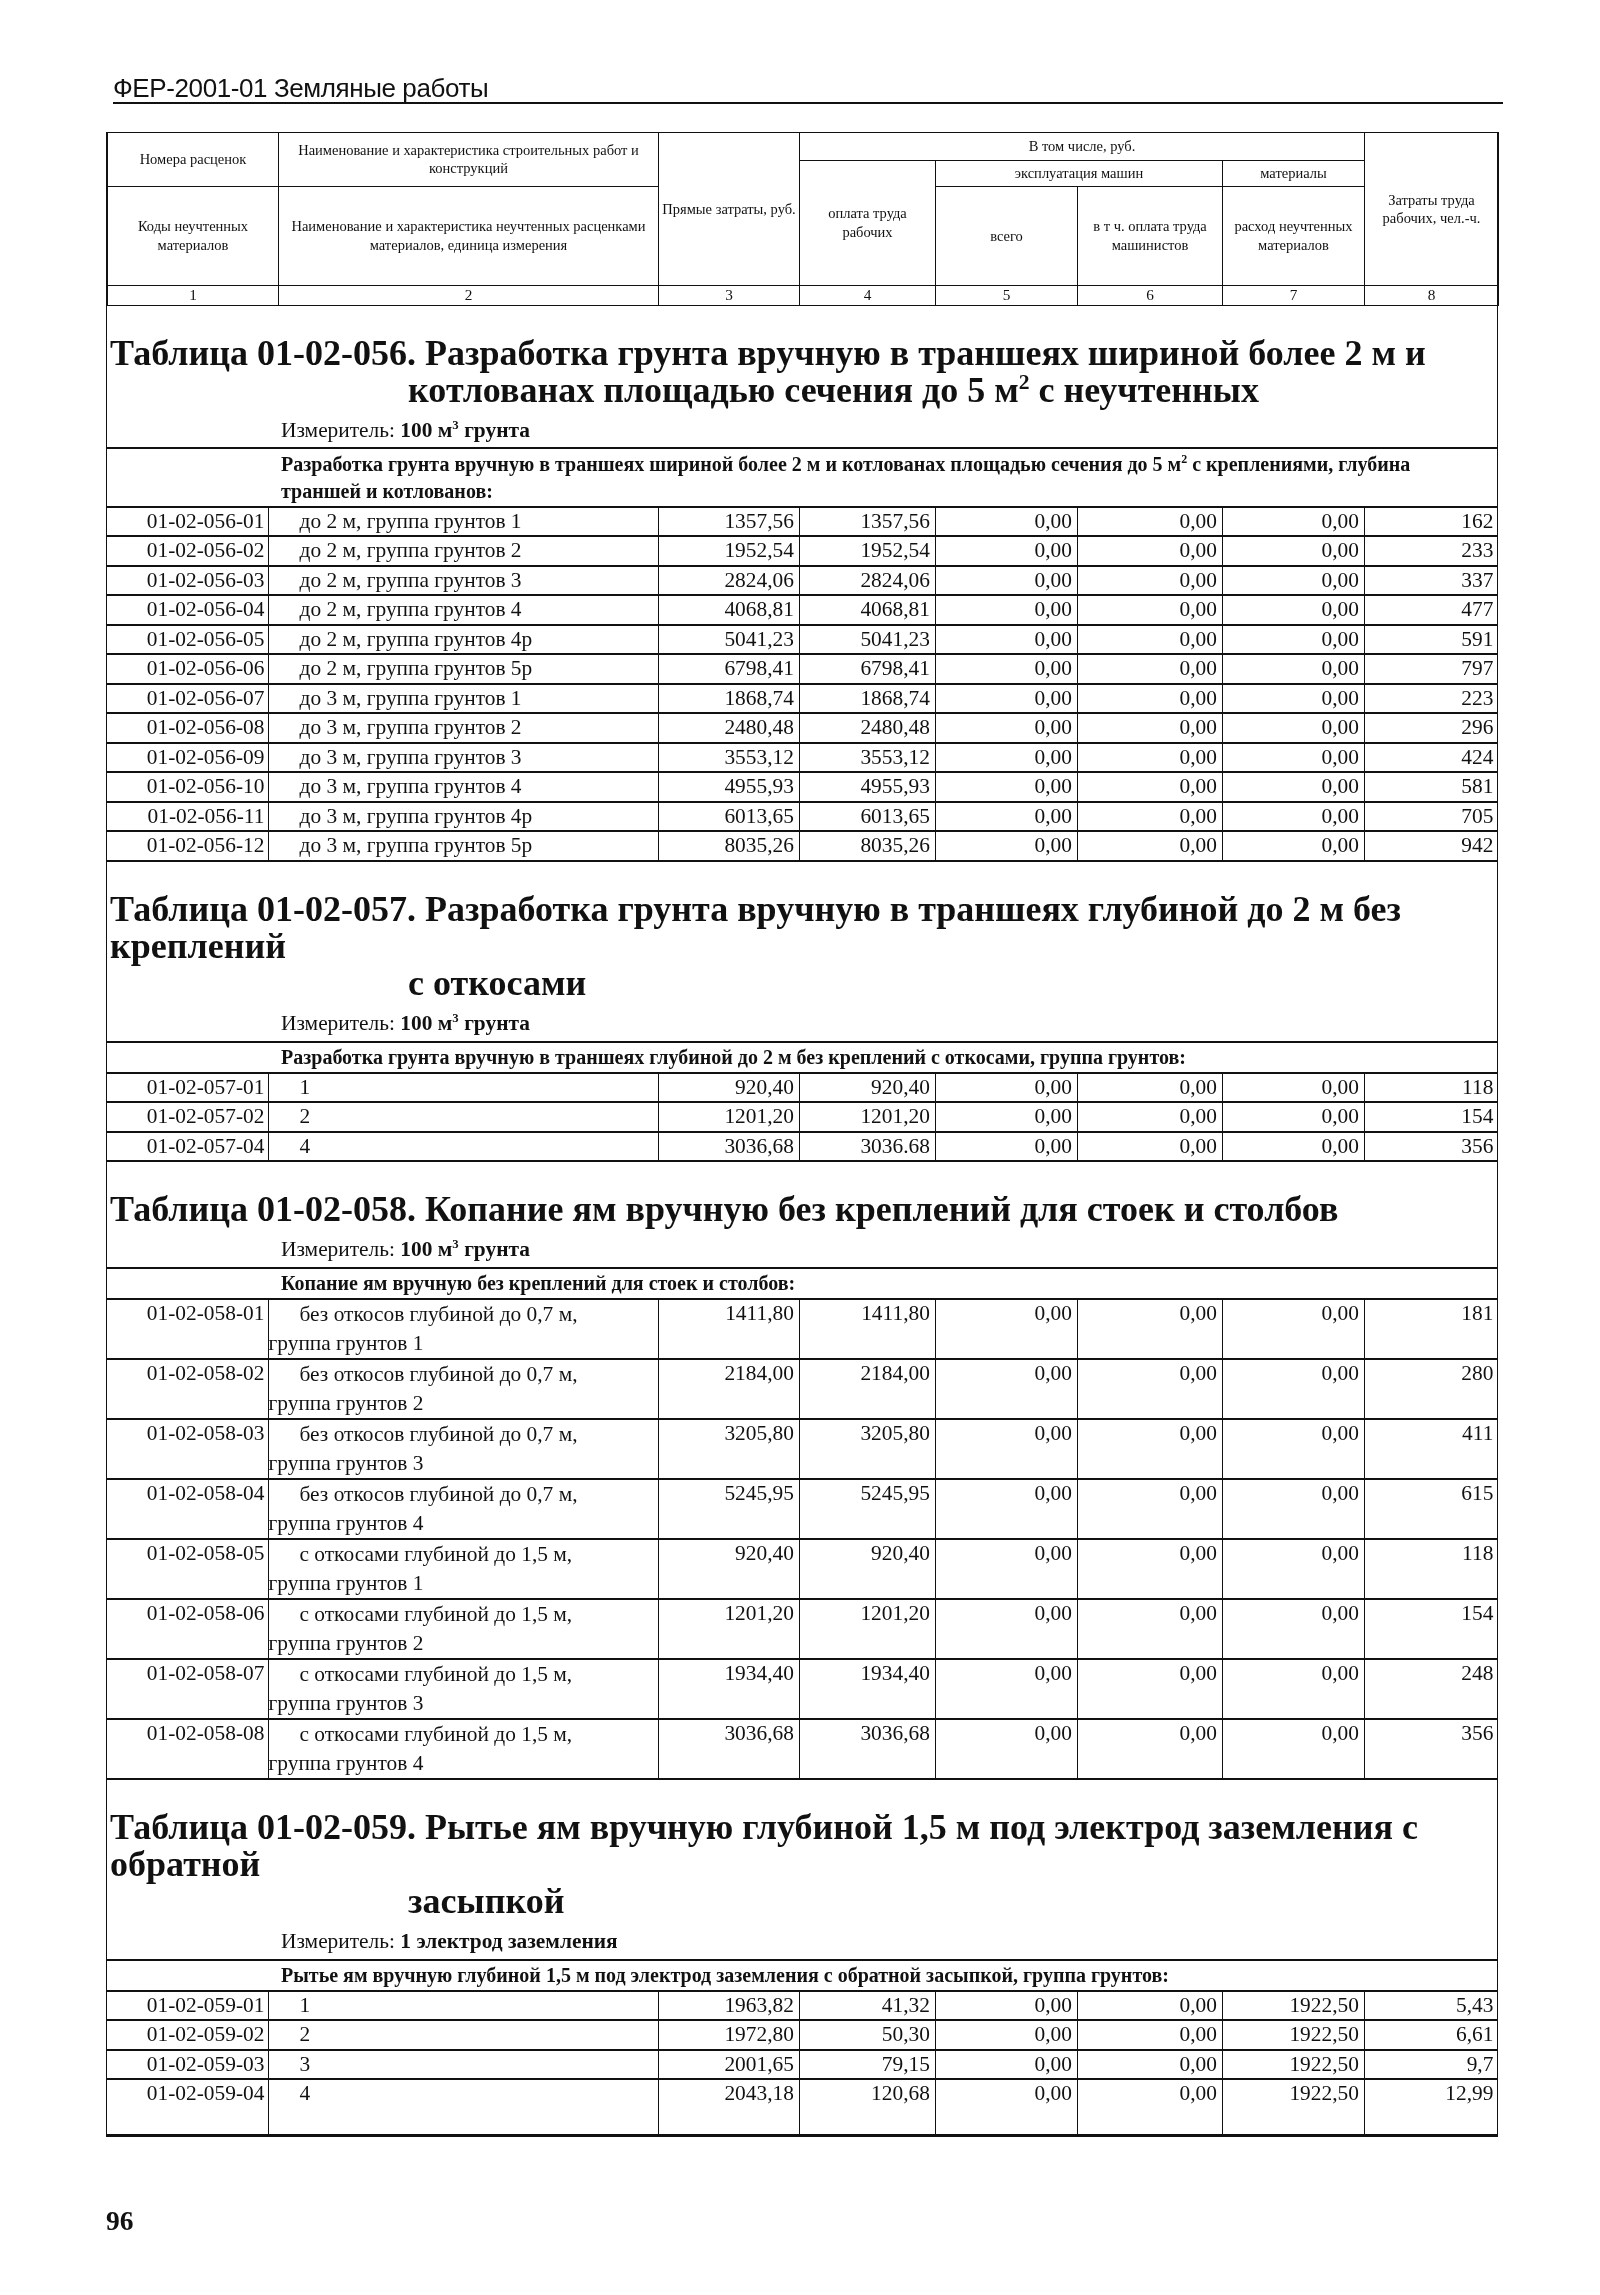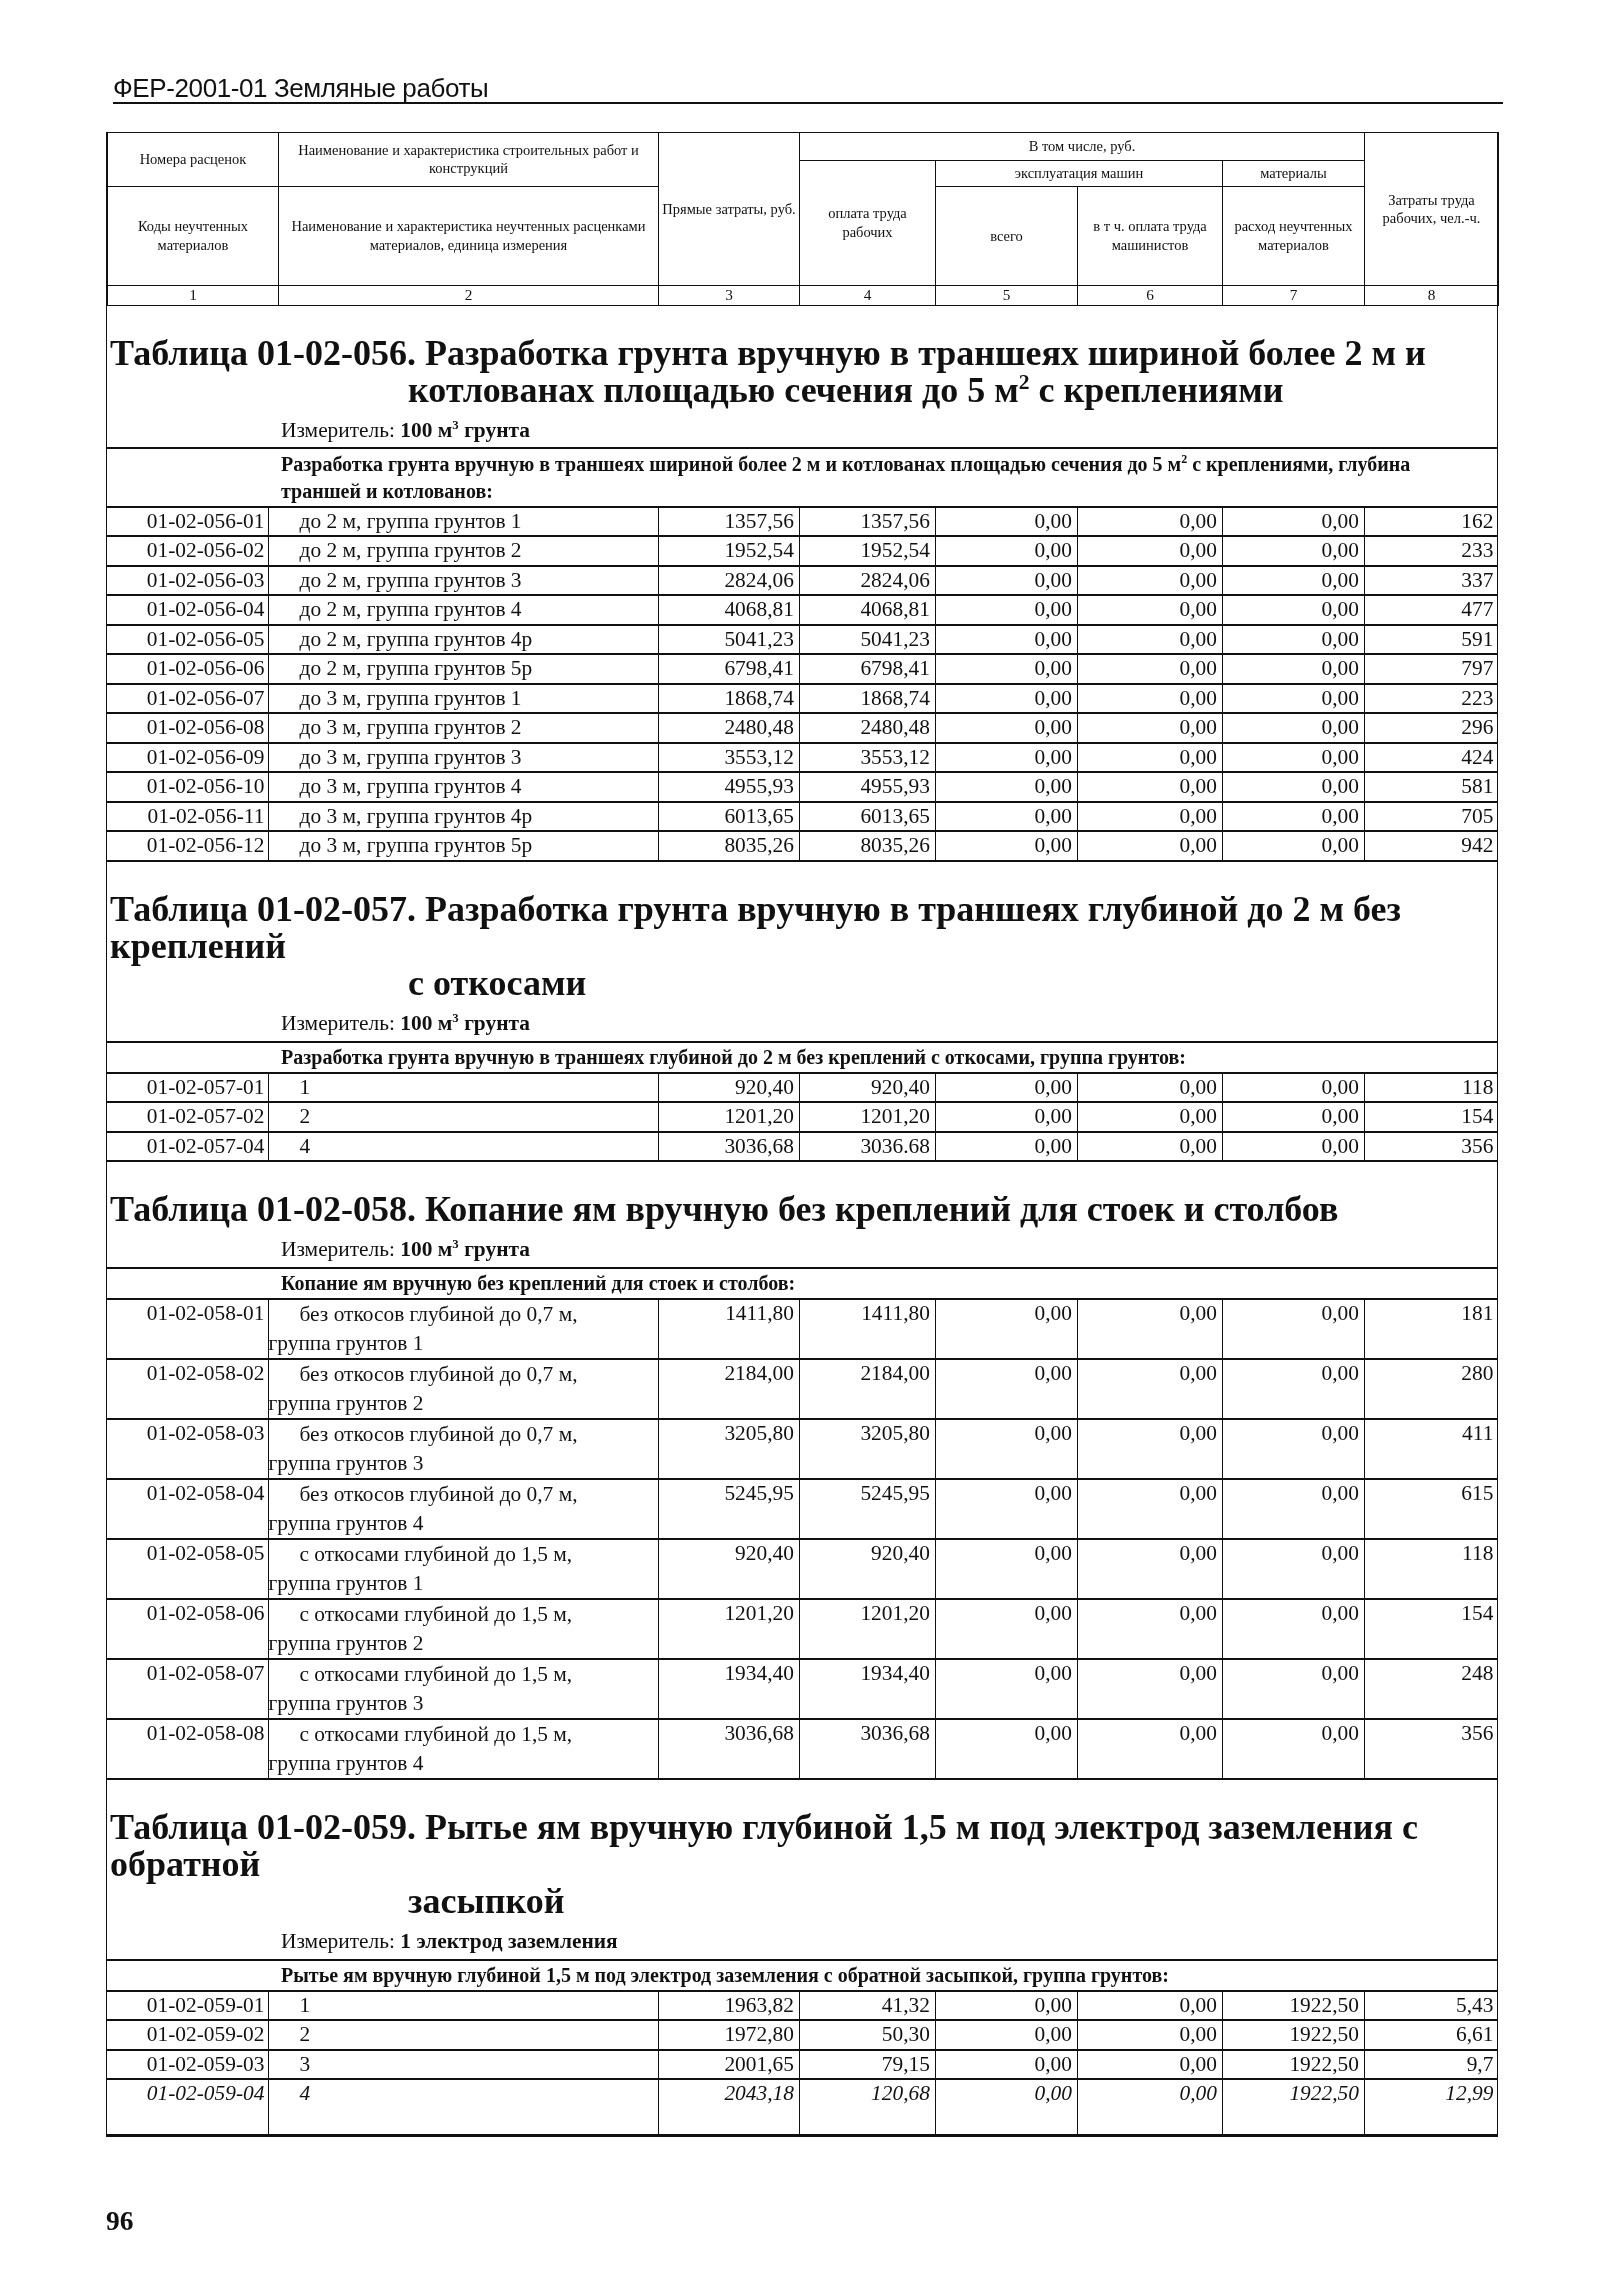--- a/index.html
+++ b/index.html
@@ -18,21 +18,21 @@
   sup{font-size:60%;vertical-align:super;line-height:0;}
   table.data{width:100%;border-collapse:collapse;table-layout:fixed;}
   table.data td{border-right:1.5px solid #111;border-bottom:2.3px solid #111;font-size:21.4px;line-height:27.5px;padding:0 3.1px;vertical-align:top;white-space:nowrap;}
   table.data td:last-child{border-right:none;}
   table.data td.code{text-align:right;}
   table.data td.name{padding-left:31px;}
   table.data td.num{text-align:right;padding-right:4.6px;}
   table.data td.wrap{white-space:normal;line-height:29px;padding-left:0;}
   table.data td.wrap .first{display:block;padding-left:31px;}
   table.data tr.tall td{height:58px;}
-  table.data tr.last td{height:54px;font-style:italic;}
+  table.data tr.last td{height:54px;}
   .page-number{position:absolute;left:106px;top:2205px;font-weight:bold;font-size:27.5px;}
 </style>
 </head>
 <body>
 
 <div class="running-head">ФЕР-2001-01 Земляные работы</div>
 <div class="head-rule"></div>
 
 <div class="page">
 
@@ -77,21 +77,21 @@
       <td>6</td>
       <td>7</td>
       <td>8</td>
     </tr>
   </tbody>
     </table>
 
   <section>
     <div class="section-title">
       <span>Таблица 01-02-056. Разработка грунта вручную в траншеях шириной более 2 м и</span>
-      <span class="cont"><span>котлованах площадью сечения до 5 м</span><sup>2</sup><span> с креплениями</span></span>
+      <span class="cont"><span>котлованах площадью сечения до 5 м</span><sup>2</sup><span> с неучтенных</span></span>
     </div>
     <div class="measure"><span>Измеритель: </span><b><span>100 м</span><sup>3</sup><span> грунта</span></b></div>
     <div class="subhead"><span>Разработка грунта вручную в траншеях шириной более 2 м и котлованах площадью сечения до 5 м</span><sup>2</sup><span> с креплениями, глубина траншей и котлованов:</span></div>
     <table class="data">
       <colgroup>
           <col style="width:161px">
           <col style="width:390px">
           <col style="width:141px">
           <col style="width:136px">
           <col style="width:142px">

